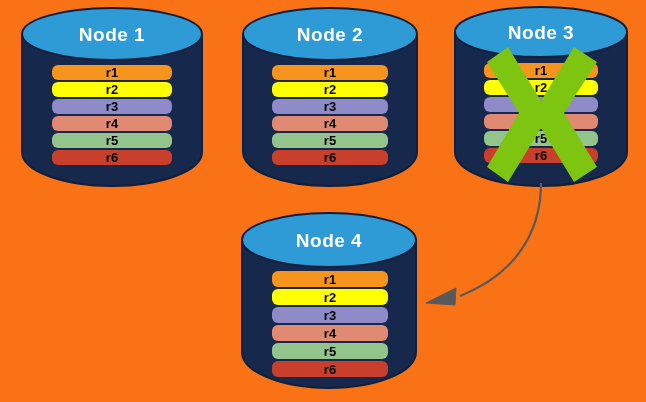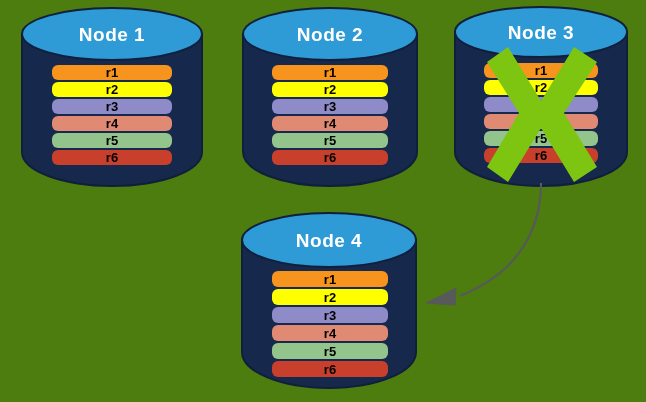--- a/index.html
+++ b/index.html
@@ -10,21 +10,21 @@
   body {
     width: 646px;
     height: 402px;
     overflow: hidden;
     font-family: "Liberation Sans", sans-serif;
   }
   #canvas {
     position: relative;
     width: 646px;
     height: 402px;
-    background: #4d7c0f;
+    background: #f97316;
   }
   svg.diagram {
     position: absolute;
     top: 0;
     left: 0;
     width: 646px;
     height: 402px;
   }
   .node-title {
     font-family: "Liberation Sans", sans-serif;

